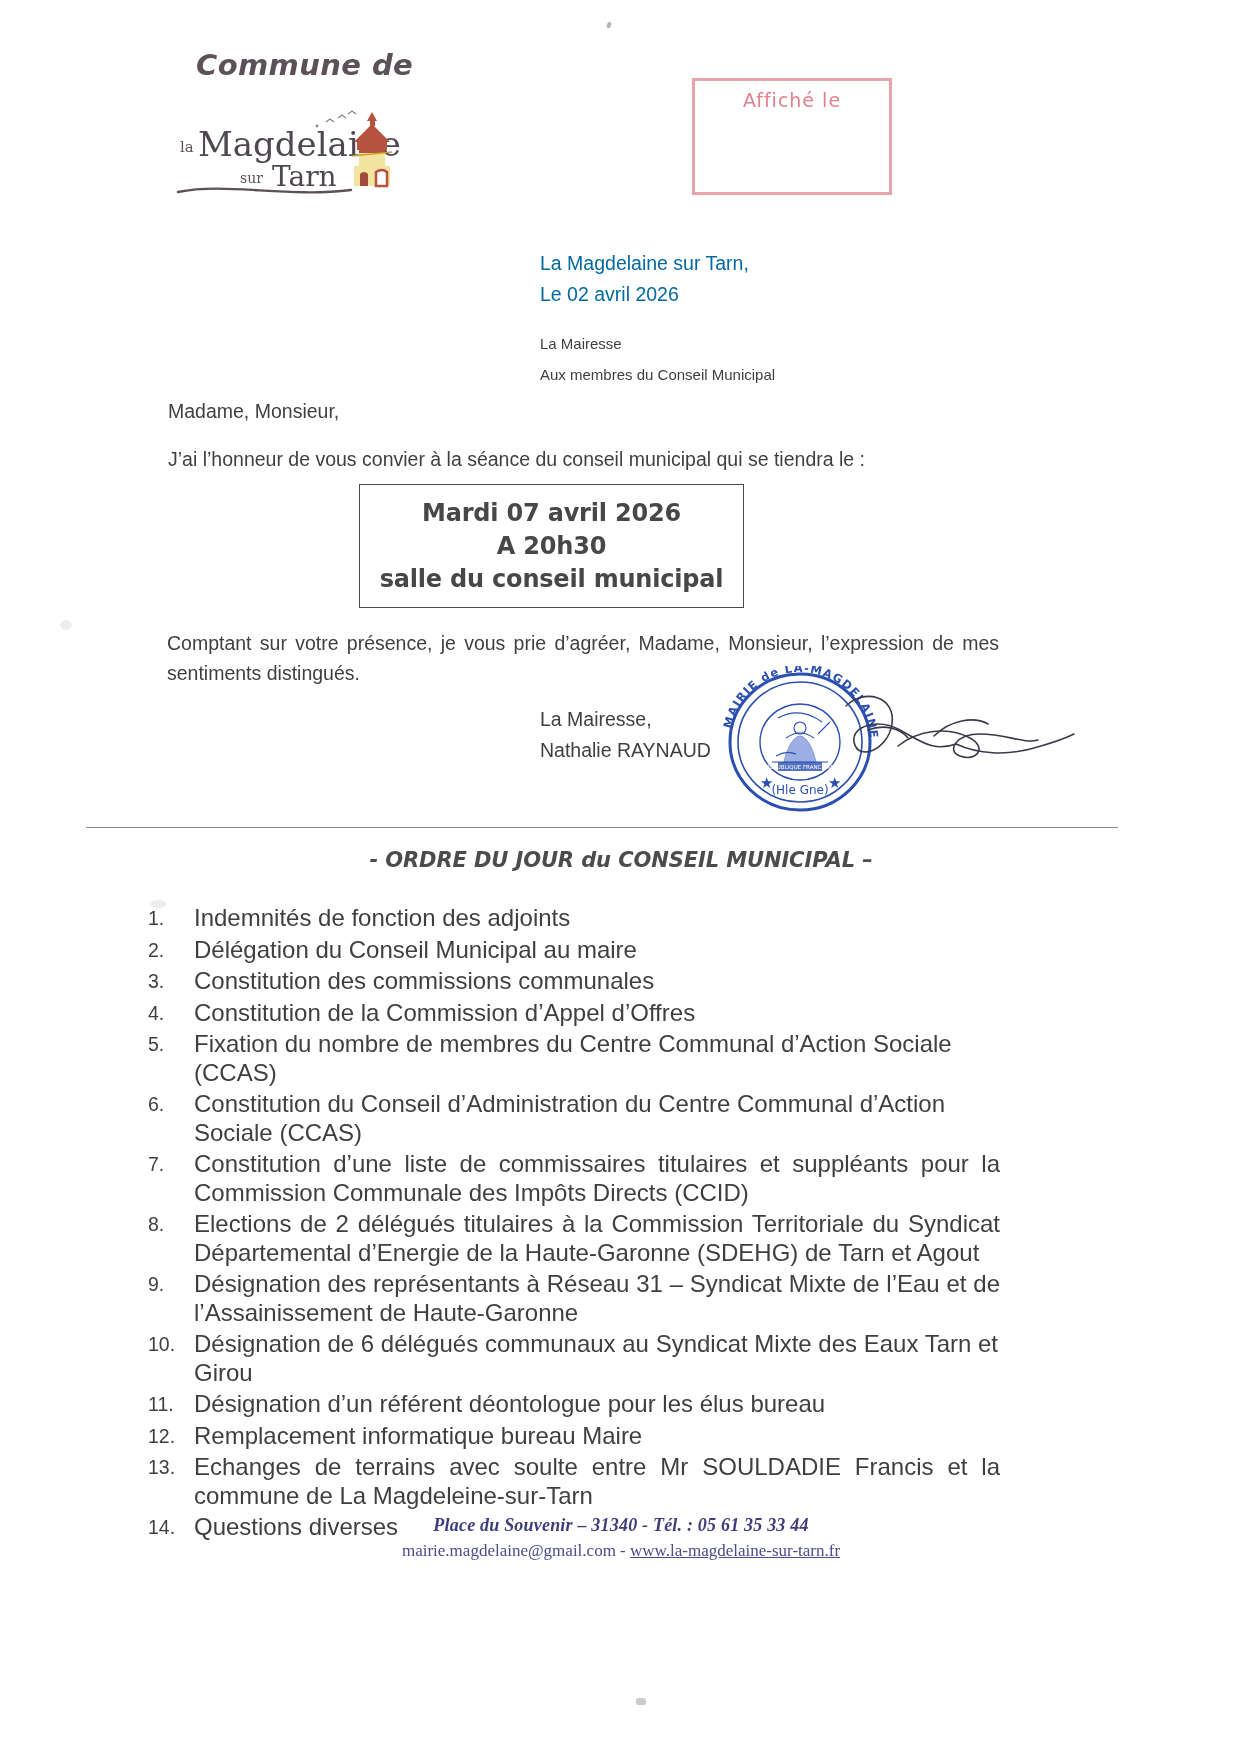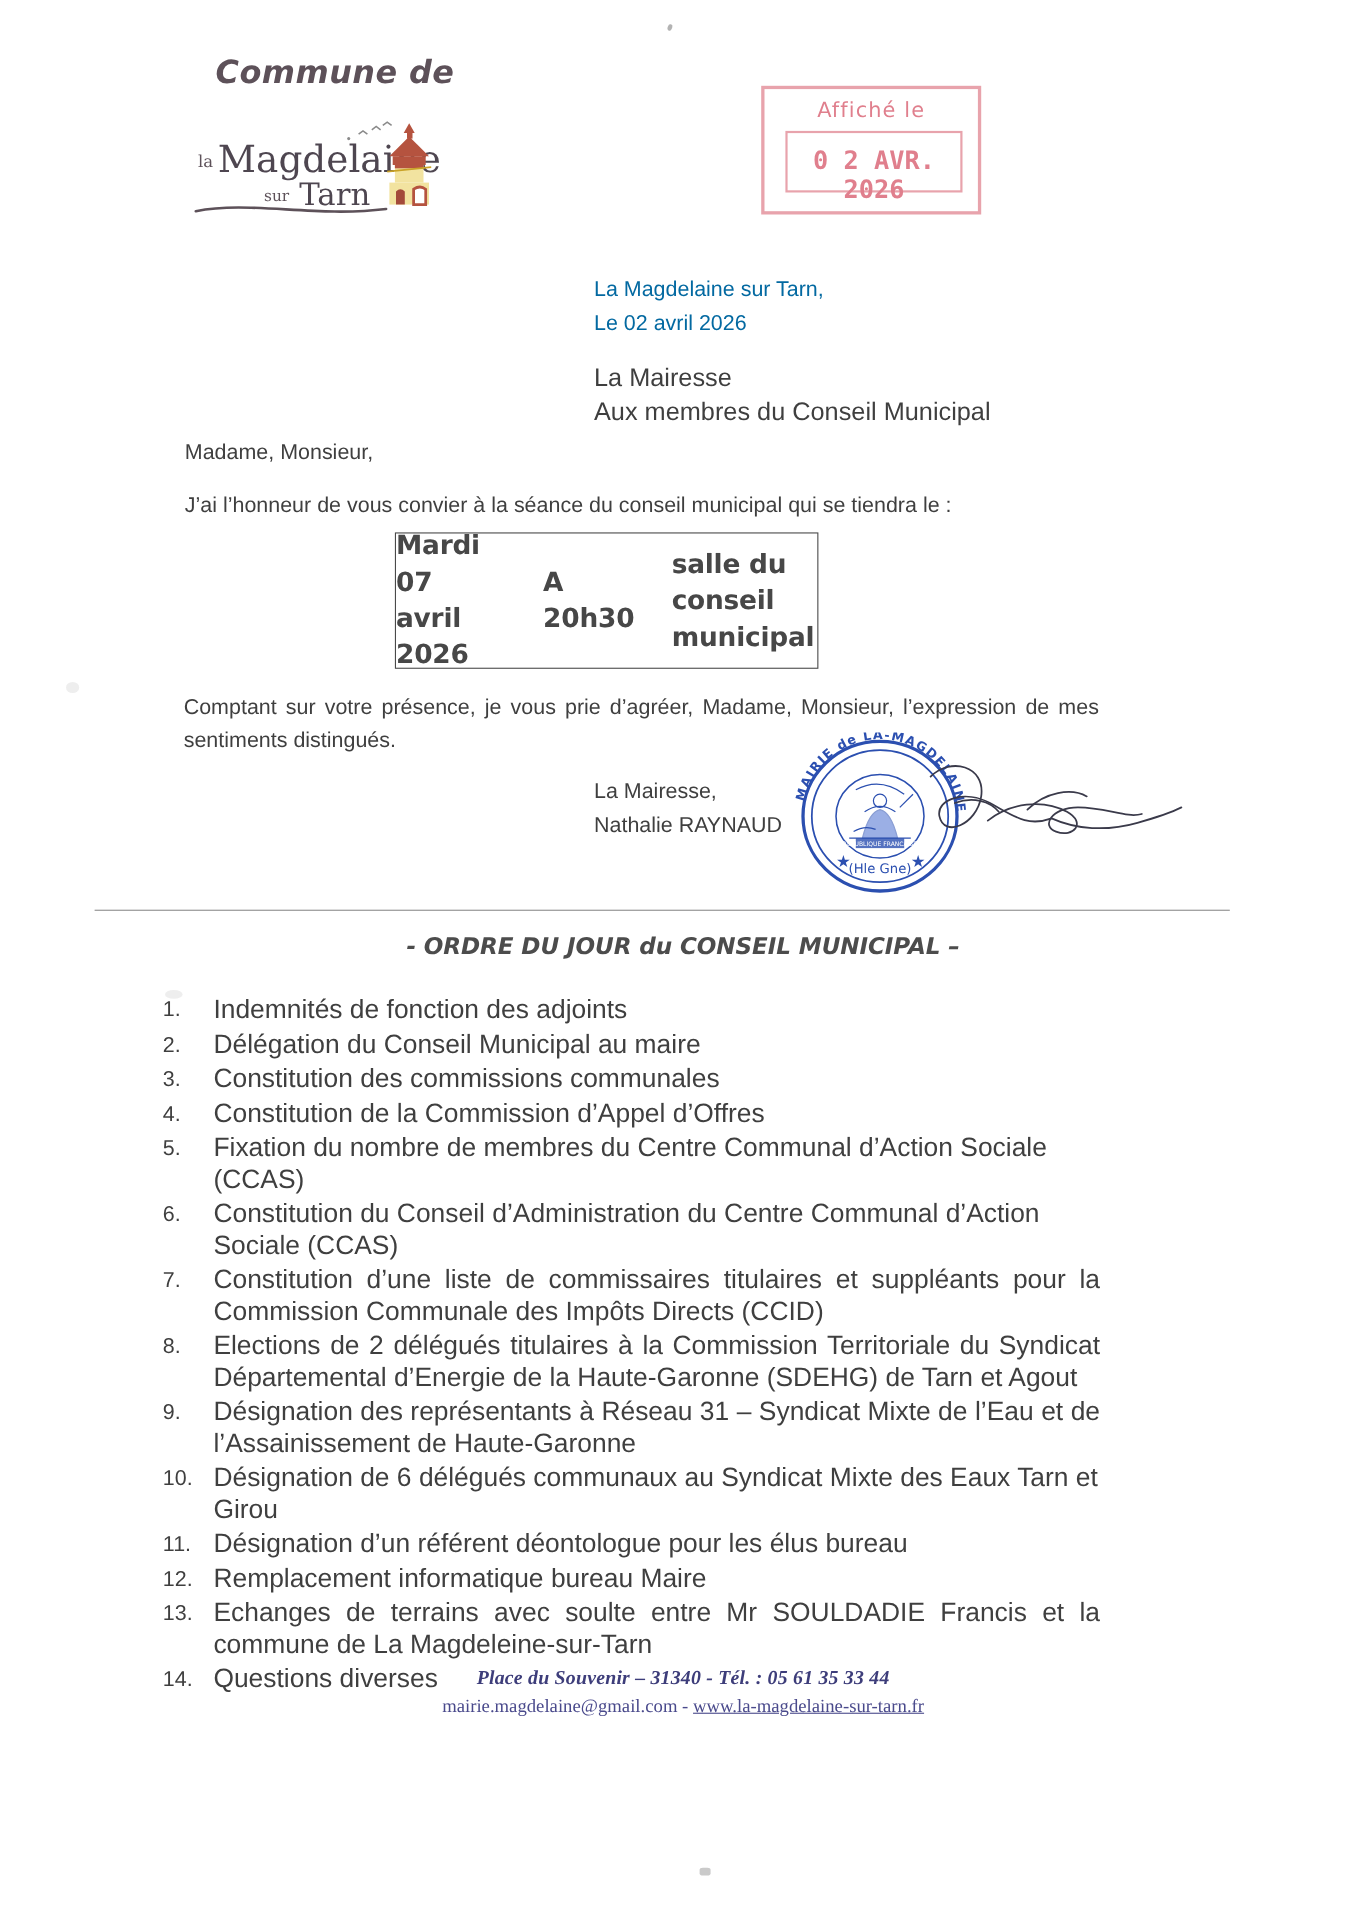--- a/index.html
+++ b/index.html
@@ -113,21 +113,21 @@
     left: 540px;
     top: 248px;
     font-size: 19.5px;
     line-height: 31px;
     color: #0369a1;
   }
   .addr2 {
     position: absolute;
     left: 540px;
     top: 328px;
-    font-size: 23px;
+    font-size: 15px;
     line-height: 31px;
     color: #3f3f3f;
   }
 
   .salutation {
     position: absolute;
     left: 168px;
     top: 400px;
     font-size: 19.5px;
     color: #3f3f3f;
@@ -144,24 +144,23 @@
   
   .meeting-box {
     position: absolute;
     left: 359px;
     top: 484px;
     width: 385px;
     height: 124px;
     border: 1.5px solid #4a4a4a;
     box-sizing: border-box;
     display: flex;
-    flex-direction: row;
+    flex-direction: column;
     align-items: center;
     justify-content: center;
-    gap: 34px;
   }
   .meeting-line {
     font-family: "DejaVu Sans", sans-serif;
     font-weight: bold;
     font-size: 24px;
     color: #474747;
     line-height: 33px;
     letter-spacing: -.2px;
   }
 
@@ -327,23 +326,20 @@
         <path d="M150 22 l4 -3 4 3" stroke="#8a8a8a" stroke-width="1.4" fill="none"></path>
         <path d="M162 18 l4 -3 4 3" stroke="#8a8a8a" stroke-width="1.4" fill="none"></path>
         <path d="M172 14 l4 -3 4 3" stroke="#8a8a8a" stroke-width="1.4" fill="none"></path>
         <circle cx="141" cy="26" r="1.4" fill="#8a8a8a"></circle>
       </g>
     </svg>
   </div>
 
   <div class="stamp">
     <div class="stamp-title">Affiché le</div>
-    <div class="stamp-inner">
-      <div class="stamp-date">0 2 AVR. 2026</div>
-    </div>
   </div>
 
   <div class="addr">
     <div>La Magdelaine sur Tarn,</div>
     <div>Le 02 avril 2026</div>
   </div>
   <div class="addr2">
     <div>La Mairesse</div>
     <div>Aux membres du Conseil Municipal</div>
   </div>

